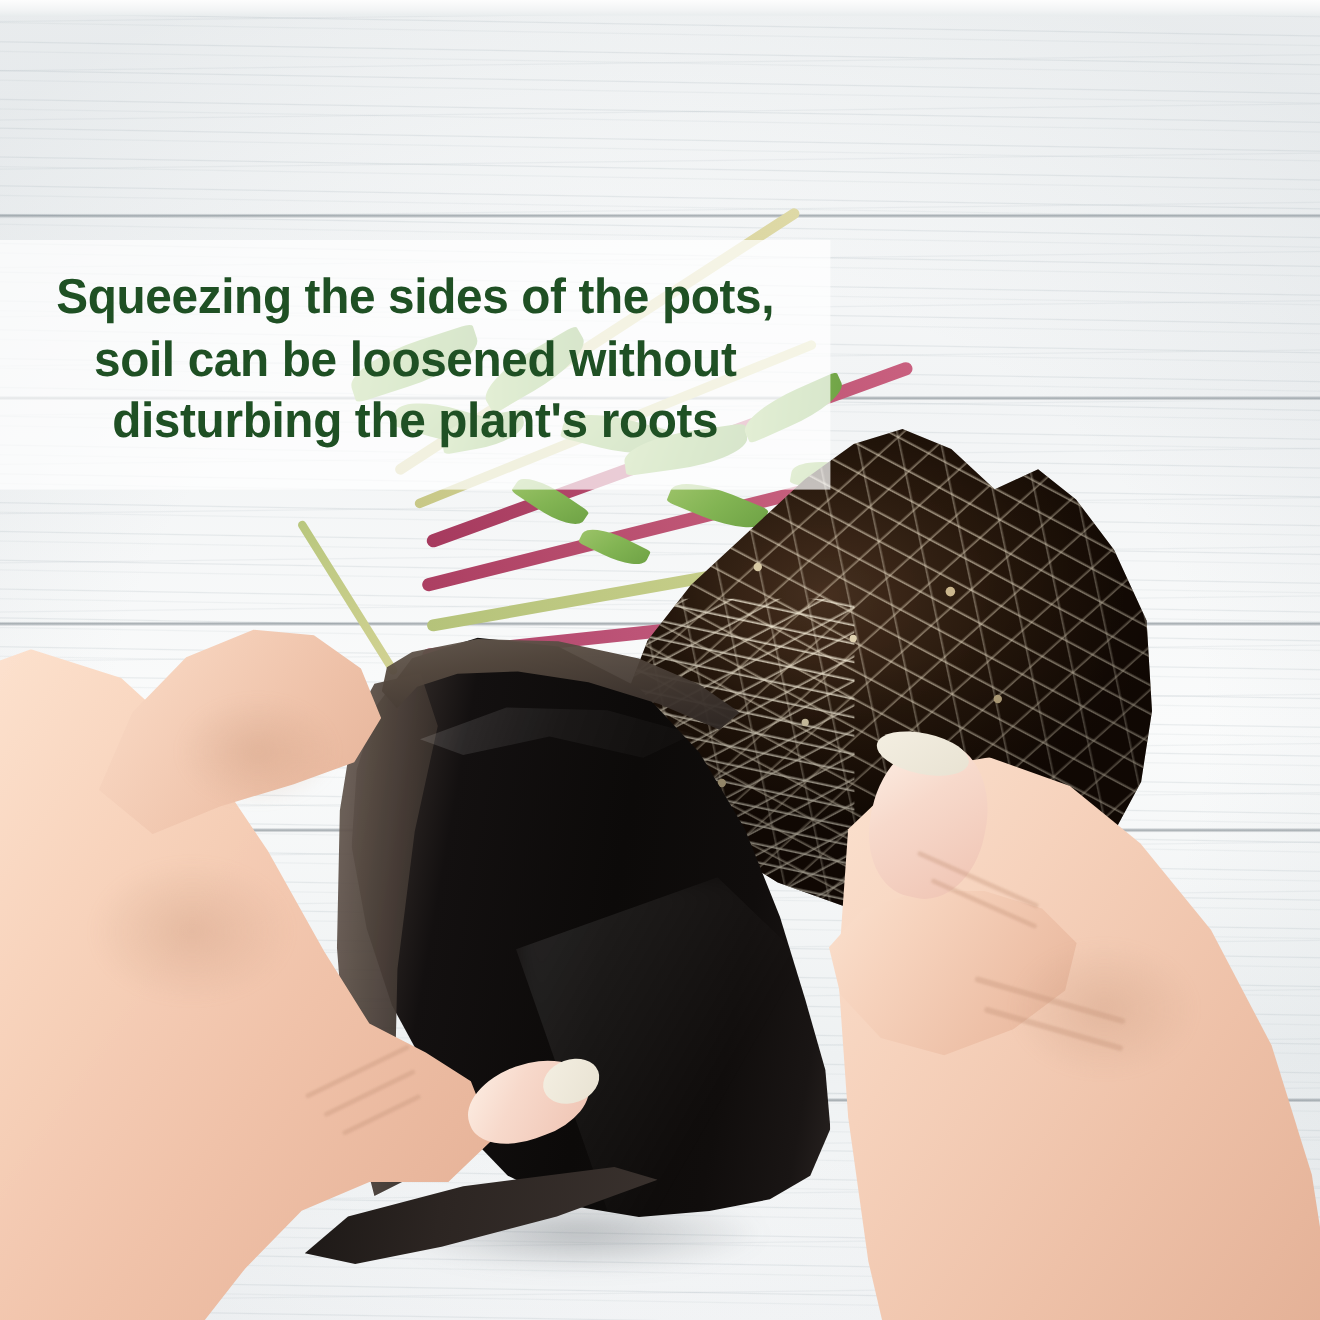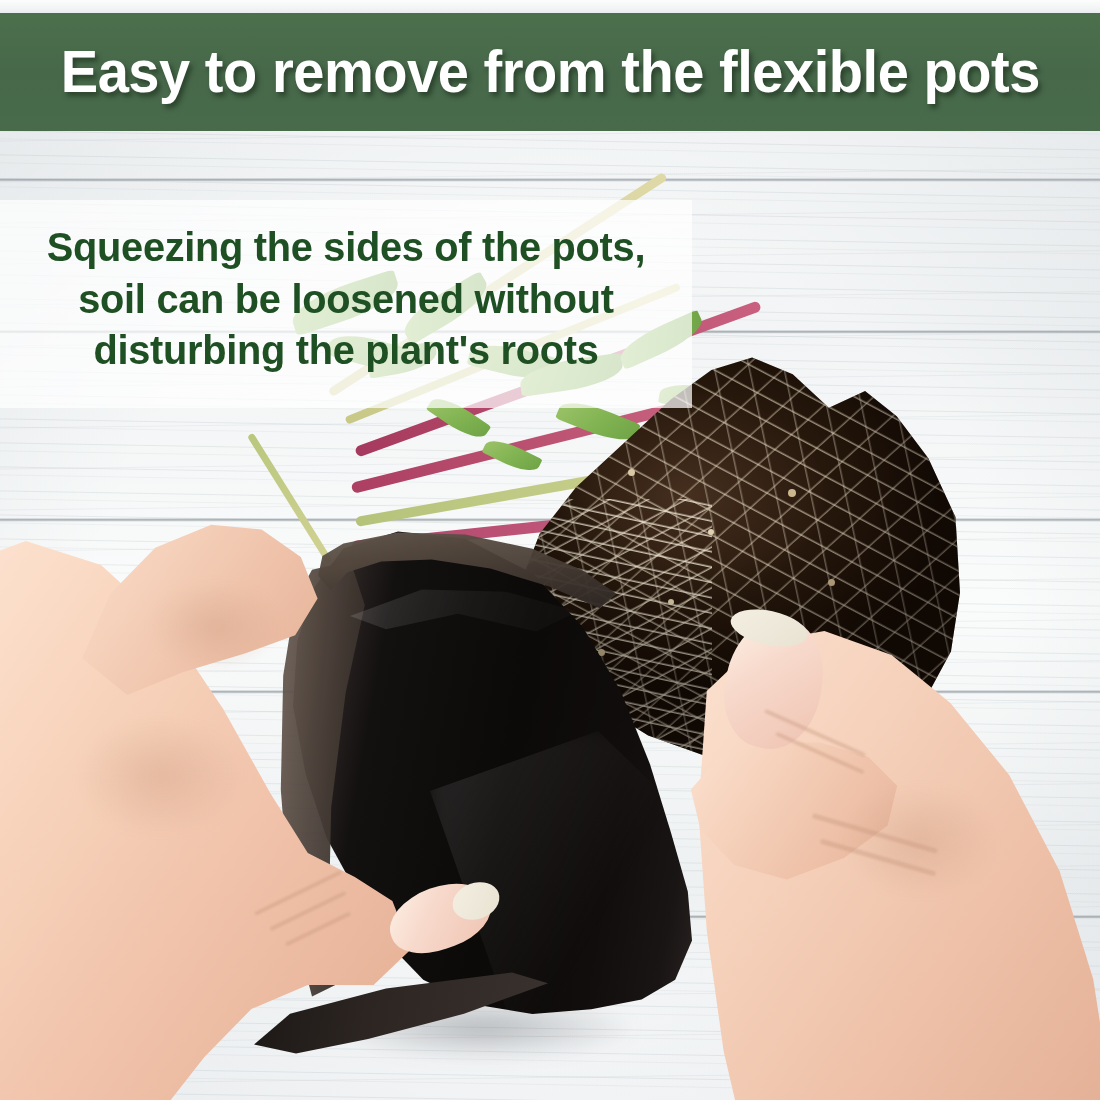--- a/index.html
+++ b/index.html
@@ -320,23 +320,20 @@
       <div class="crease" style="left:810px;top:700px;width:130px;height:5px;transform:rotate(16deg);"></div>
       <div class="crease" style="left:818px;top:724px;width:120px;height:5px;transform:rotate(16deg);"></div>
       <div class="crease" style="left:760px;top:600px;width:110px;height:4px;transform:rotate(24deg);"></div>
       <div class="crease" style="left:772px;top:620px;width:96px;height:4px;transform:rotate(24deg);"></div>
     </div>
 
   </div>
 
   <div class="top-strip"></div>
 
-  <div class="banner">
-    <div class="banner-title">Easy to remove from the flexible pots</div>
-  </div>
 
   <div class="text-panel"></div>
   <div class="subtitle">
     <span>Squeezing the sides of the pots,</span>
     <span>soil can be loosened without</span>
     <span>disturbing the plant's roots</span>
   </div>
 
 </div>
 

